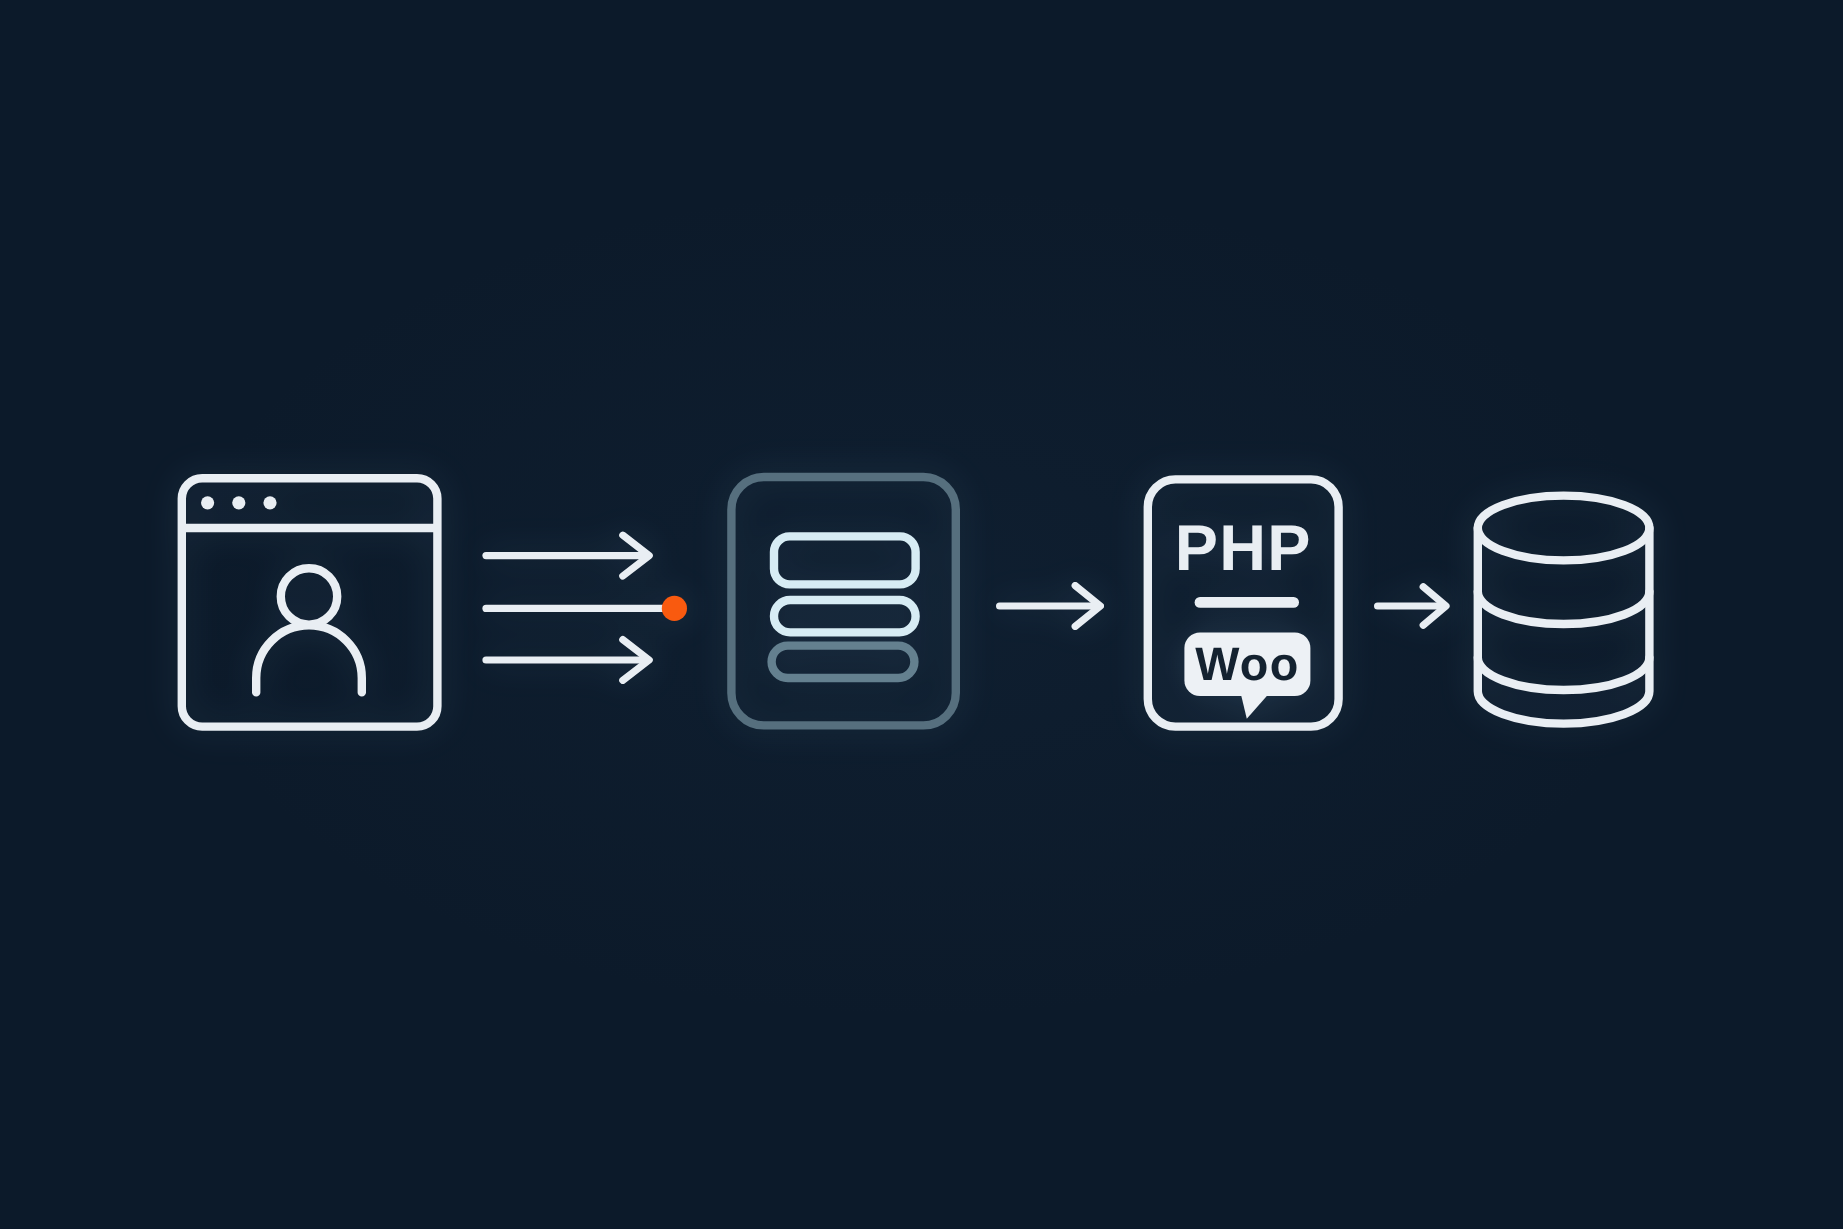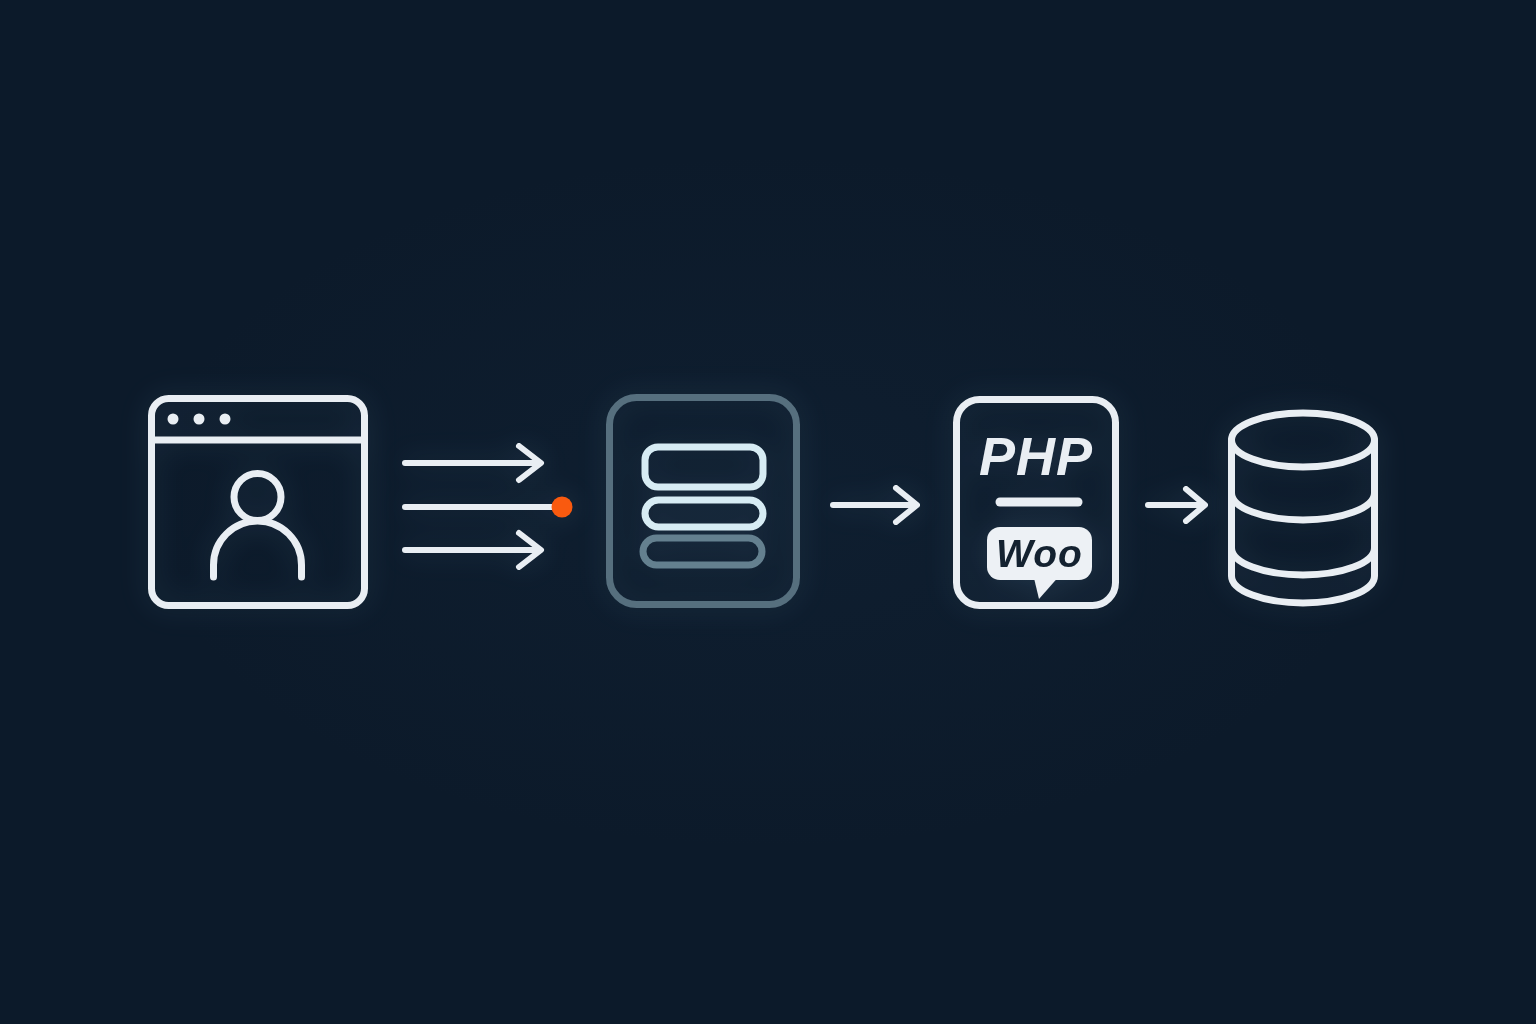--- a/index.html
+++ b/index.html
@@ -19,21 +19,20 @@
   }
   .canvas {
     position: relative;
     width: 1536px;
     height: 1024px;
     margin: 0 auto;
     background:
       radial-gradient(ellipse 900px 500px at 50% 49%, rgba(40,70,100,0.10), rgba(0,0,0,0) 70%),
       var(--bg);
     overflow: hidden;
-    font-style: italic;
   }
   svg.node {
     position: absolute;
     overflow: visible;
     filter: drop-shadow(0 0 14px rgba(150, 200, 235, 0.16));
   }
   .stroke-light {
     fill: none;
     stroke: var(--light);
     stroke-width: 7;

